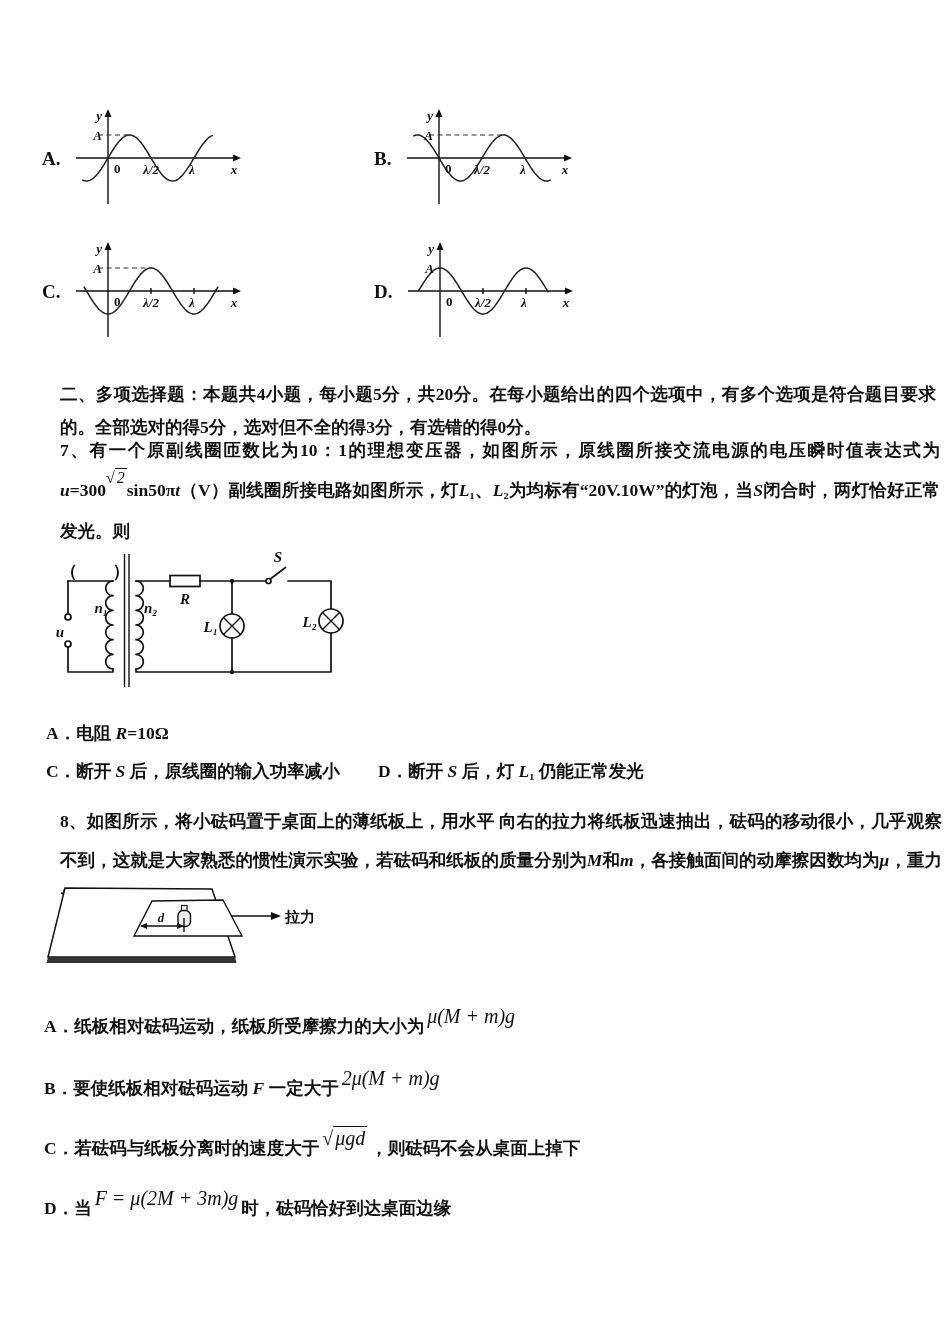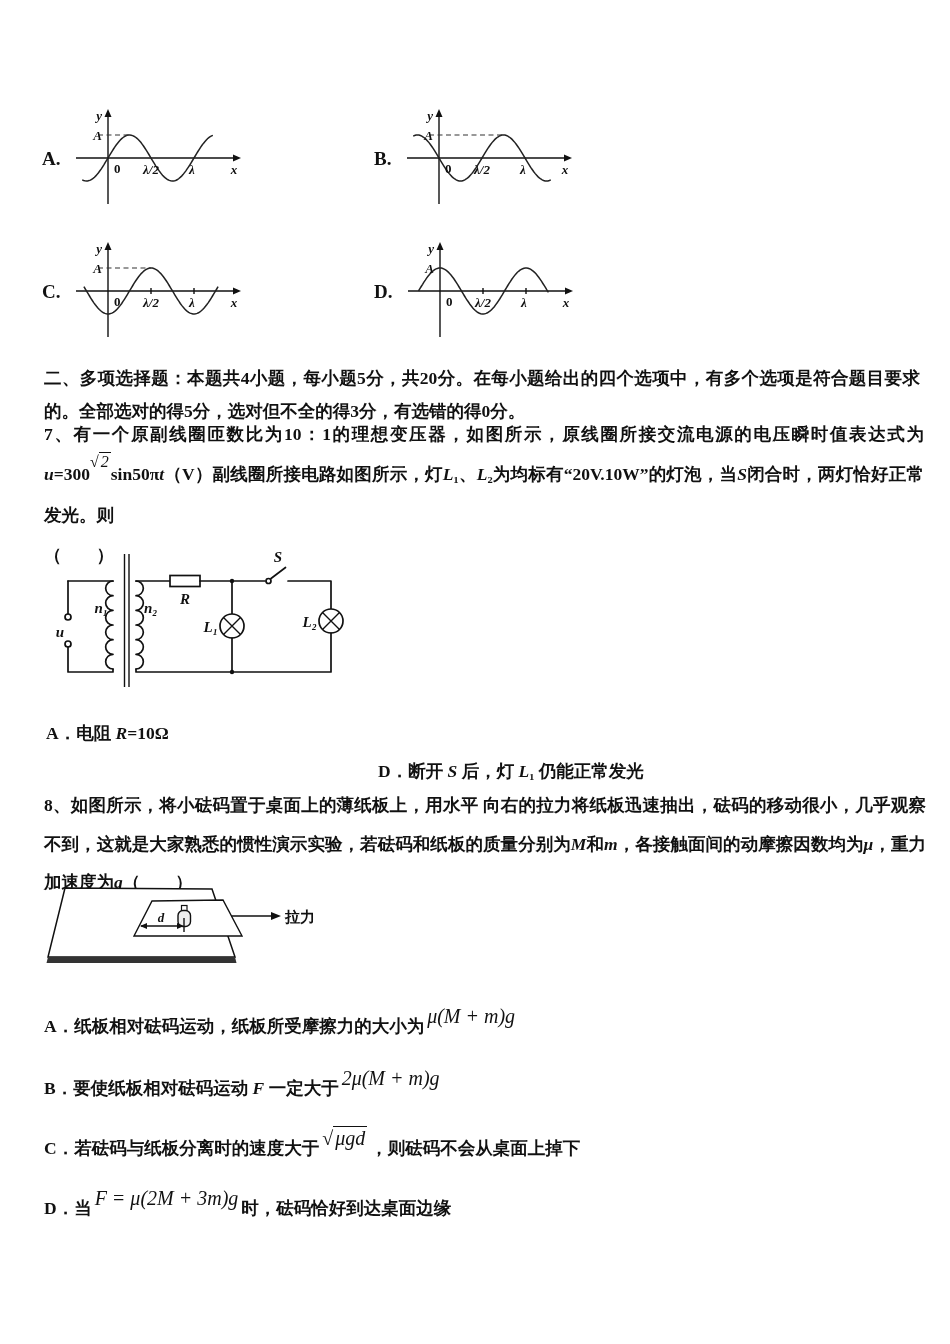--- a/index.html
+++ b/index.html
@@ -10,21 +10,21 @@
   .graph-cell{position:absolute;display:flex;align-items:center;}
   .gl{font-weight:bold;font-size:19px;margin-right:10px;font-family:"Liberation Serif",serif;}
   svg.wave{display:block;}
   svg .ax{stroke:#111;stroke-width:1.4;}
   svg .wv{stroke:#222;stroke-width:1.5;fill:none;}
   svg .dsh{stroke:#333;stroke-width:1.2;stroke-dasharray:5 3.5;}
   svg .ah{fill:#111;}
   svg text.gt{font-family:"Liberation Serif",serif;font-size:13px;font-weight:bold;fill:#111;}
   svg .it2{font-style:italic;}
   
-  .sec,.stem{position:absolute;font-size:17.5px;font-weight:bold;line-height:33px;margin:0;text-align:justify;}
+  .sec,.stem{position:absolute;font-size:17.5px;font-weight:bold;line-height:33px;margin:16px;text-align:justify;}
   .stem7{line-height:40px;}
   .stem8{line-height:38.5px;}
   .opt{position:absolute;font-size:17.5px;font-weight:bold;white-space:nowrap;margin-top:16px;}
   .it{font-style:italic;}
   .fml{font-family:"Liberation Serif",serif;font-size:20px;font-style:italic;font-weight:normal;
        position:relative;top:-9px;padding:0 3px;white-space:nowrap;}
   .sqrt{white-space:nowrap;font-family:Liberation Serif, serif;}
   .sq{font-style:normal;}
   .rad{border-top:1.6px solid #111;padding:0 2px;font-style:italic;}
   .supr{position:relative;top:-13px;font-size:16px;font-family:"Liberation Serif",serif;font-weight:normal;}
@@ -153,20 +153,21 @@
     <text class="ct it2" x="12" y="90" text-anchor="end">u</text>
     <text class="ct it2" x="56" y="66" text-anchor="end">n₁</text>
     <text class="ct it2" x="92" y="66">n₂</text>
     <text class="ct it2" x="133" y="57" text-anchor="middle">R</text>
     <text class="ct it2" x="226" y="15" text-anchor="middle">S</text>
     <text class="ct it2" x="166" y="85" text-anchor="end">L₁</text>
     <text class="ct it2" x="265" y="80" text-anchor="end">L₂</text>
   </svg>
 
   <div class="opt" style="left:46px;top:705px;"><span>A．电阻 </span><span class="it">R</span><span>=10Ω</span></div>
+  <div class="opt" style="left:46px;top:743px;"><span>C．断开 </span><span class="it">S</span><span> 后，原线圈的输入功率减小</span></div>
   <div class="opt" style="left:378px;top:743px;"><span>D．断开 </span><span class="it">S</span><span> 后，灯 </span><span class="it">L</span><span>₁</span><span> 仍能正常发光</span></div>
 
   <p class="stem stem8" style="left:44px;top:786px;width:882px;"><span>8、如图所示，将小砝码置于桌面上的薄纸板上，用水平 向右的拉力将纸板迅速抽出，砝码的移动很小，几乎观察不到，这就是大家熟悉的惯性演示实验，若砝码和纸板的质量分别为</span><span class="it">M</span><span>和</span><span class="it">m</span><span>，各接触面间的动摩擦因数均为</span><span class="it">μ</span><span>，重力加速度为</span><span class="it">g</span><span>（　　）</span></p>
 
   <svg class="abs" style="left:40px;top:878px;" width="300" height="95" viewBox="0 0 300 95">
 
     <polygon class="wh" points="25,10 172,11 195,79 8,79" style="stroke-width:1.5"></polygon>
     <polygon points="8,79 195,79 196.5,85 6.5,85" fill="#333"></polygon>
 
     <polygon class="wh" points="112,23 183,22 202,58 94,58" style="stroke-width:1.4"></polygon>

